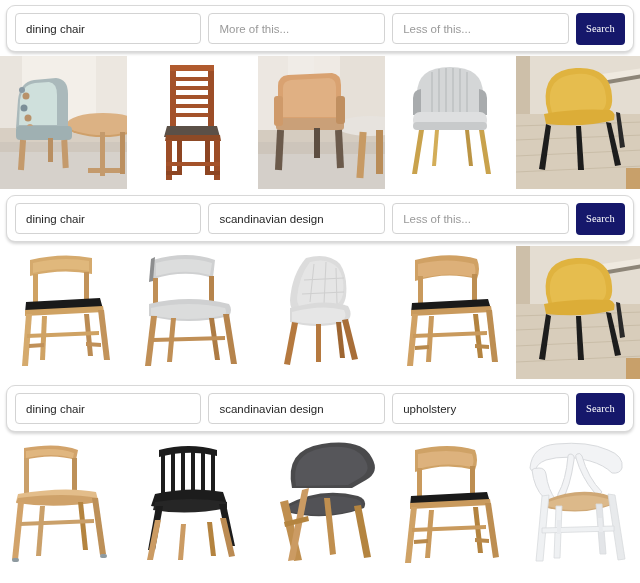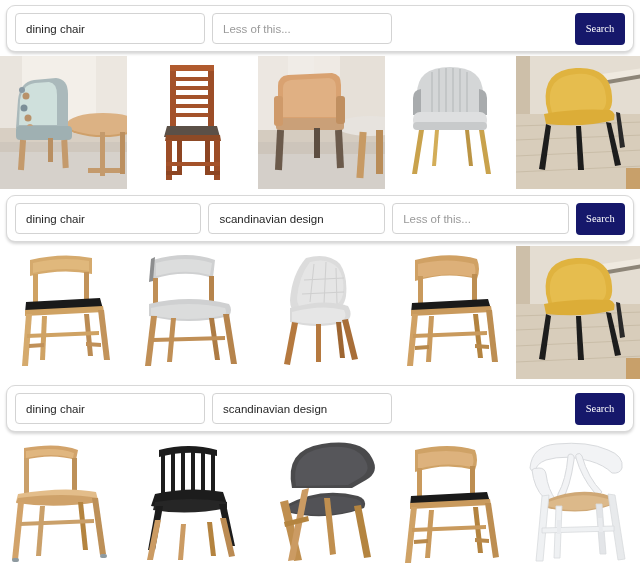--- a/index.html
+++ b/index.html
@@ -85,20 +85,21 @@
   #strip2 { top: 246px; height: 133px; }
   #strip3 { top: 436px; height: 147px; }
 </style>
 </head>
 <body>
 
 <div class="page">
 
   <div class="search-card" style="top:5px">
     <div class="sfield f1">dining chair</div>
+    <div class="sfield f2 ph">More of this...</div>
     <div class="sfield f3 ph">Less of this...</div>
     <button class="search-btn">Search</button>
   </div>
 
   <div class="strip" id="strip1">
 
     <div class="tile">
       <svg viewBox="0 0 127 133" preserveAspectRatio="none">
         <rect width="127" height="133" fill="#efeae4"></rect>
         <rect x="0" y="0" width="127" height="72" fill="#f3efe9"></rect>
@@ -335,20 +336,21 @@
         <path d="M90 66 l5 1 l10 42 l-6 1 z" fill="#1d1d1d"></path>
         <path d="M100 56 l4 1 l5 34 l-5 1 z" fill="#2a2a2a"></path>
         <rect x="110" y="112" width="17" height="21" fill="#c8a06a"></rect>
       </svg>
     </div>
   </div>
 
   <div class="search-card" style="top:385px">
     <div class="sfield f1">dining chair</div>
     <div class="sfield f2">scandinavian design</div>
+    <div class="sfield f3">upholstery</div>
     <button class="search-btn">Search</button>
   </div>
 
   <div class="strip" id="strip3">
 
     <div class="tile">
       <svg viewBox="0 0 127 147" preserveAspectRatio="none">
         <rect width="127" height="147" fill="#ffffff"></rect>
         <path d="M24 12 q34 -6 54 2 l-2 10 q-24 -7 -52 0 z" fill="#d2a36a"></path>
         <path d="M26 15 q30 -5 48 2 l-1 5 q-22 -6 -47 0 z" fill="#e0b67f"></path>

